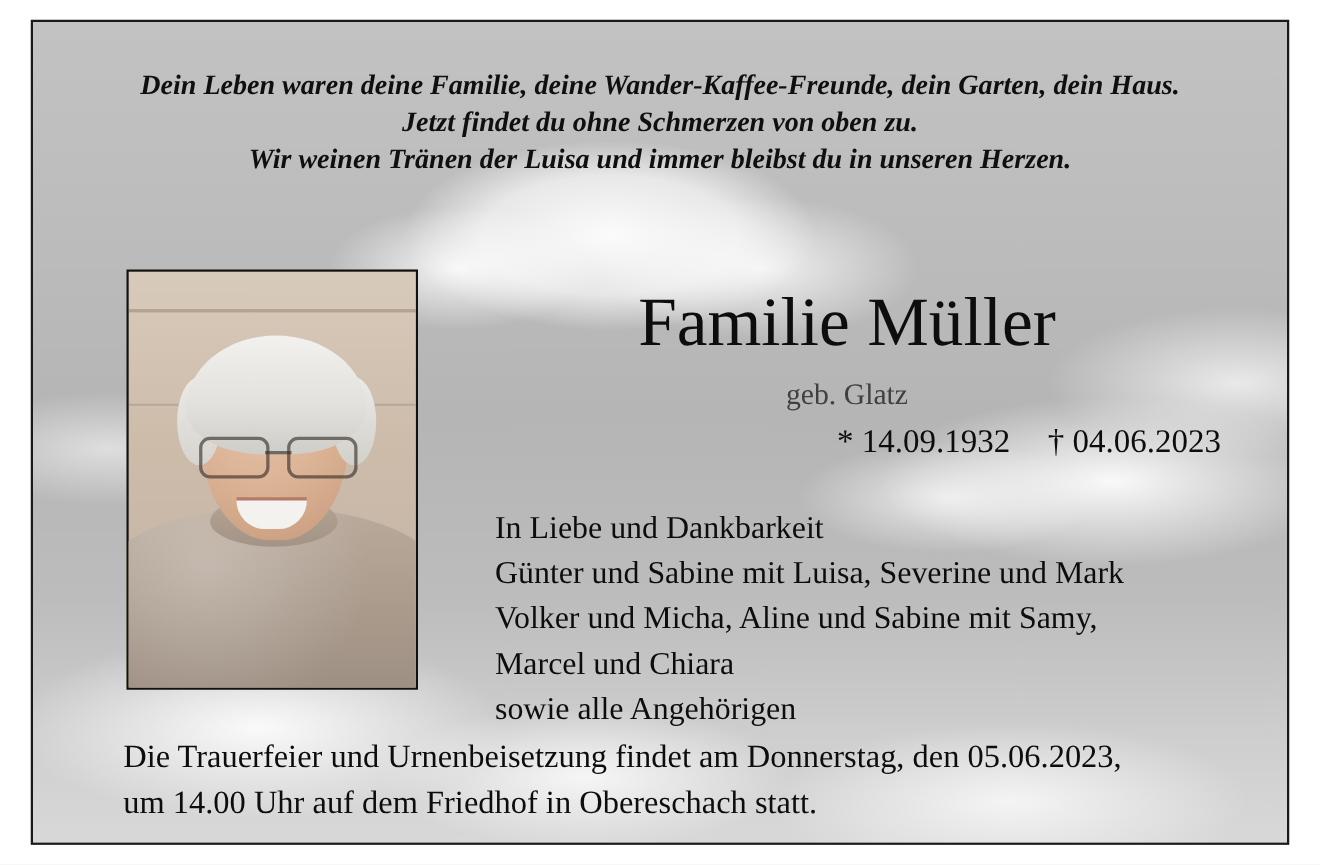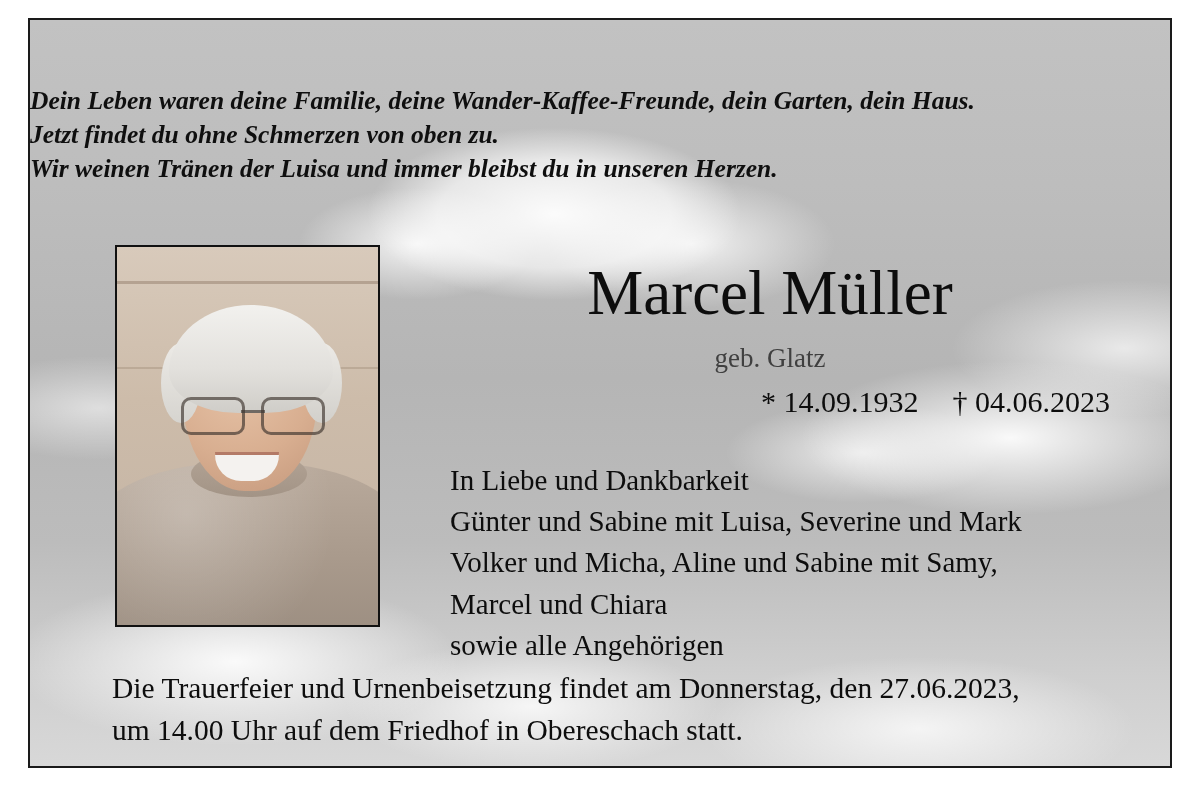--- a/index.html
+++ b/index.html
@@ -47,27 +47,26 @@
   .content {
     position: absolute;
     inset: 0;
   }
   
   .poem {
     position: absolute;
     left: 0;
     right: 0;
     top: 40px;
-    text-align: left;
+    text-align: center;
     font-style: italic;
     font-weight: bold;
     font-size: 25.5px;
     line-height: 1.33;
     color: #0f0f0f;
-    margin-top: 24px;
   }
   .poem div { white-space: nowrap; }
 
   
   .photo {
     position: absolute;
     left: 85px;
     top: 225px;
     width: 265px;
     height: 382px;
@@ -273,35 +272,35 @@
         <div class="hair-side r"></div>
         <div class="hair"></div>
         <div class="glasses">
           <div class="lens l"></div>
           <div class="bridge"></div>
           <div class="lens r"></div>
         </div>
         <div class="smile"></div>
       </div>
 
-      <div class="name">Marcel Müller</div>
+      <div class="name">Familie Müller</div>
       <div class="maiden">geb. Glatz</div>
 
       <div class="dates">
         <span>* 14.09.1932</span><span class="sep"></span><span>† 04.06.2023</span>
       </div>
 
       <div class="family">
         <div>In Liebe und Dankbarkeit</div>
         <div>Günter und Sabine mit Luisa, Severine und Mark</div>
         <div>Volker und Micha, Aline und Sabine mit Samy,</div>
         <div>Marcel und Chiara</div>
         <div>sowie alle Angehörigen</div>
       </div>
 
       <div class="ceremony">
-        <div>Die Trauerfeier und Urnenbeisetzung findet am Donnerstag, den 27.06.2023,</div>
+        <div>Die Trauerfeier und Urnenbeisetzung findet am Donnerstag, den 05.06.2023,</div>
         <div>um 14.00 Uhr auf dem Friedhof in Obereschach statt.</div>
       </div>
 
     </div>
   </div>
 </div>
 
 </body></html>

